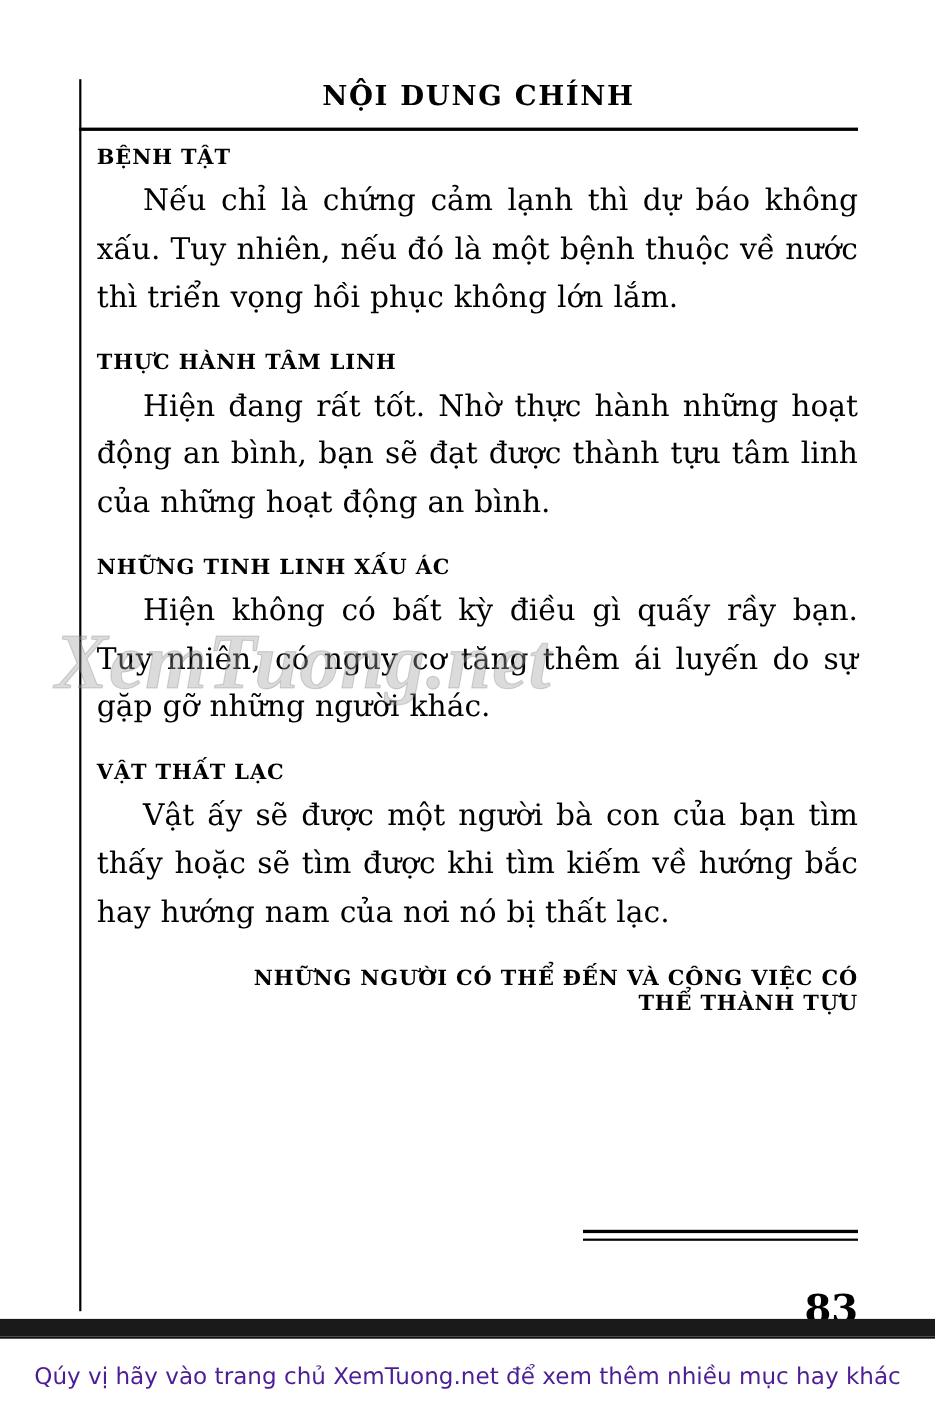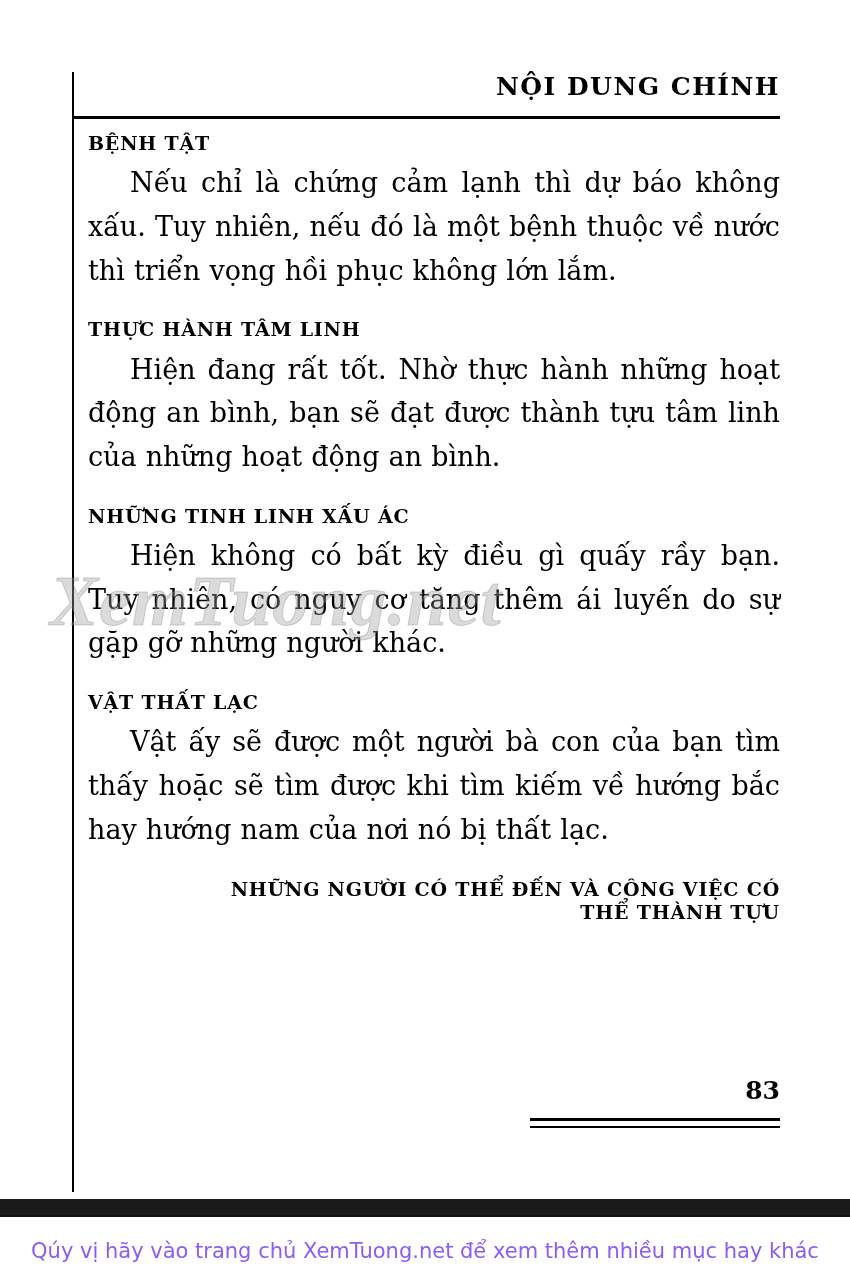--- a/index.html
+++ b/index.html
@@ -33,21 +33,21 @@
     width: 850px;
     height: 1275px;
   }
 
   
   .running-head {
     position: absolute;
     left: 90px;
     top: 72px;
     width: 690px;
-    text-align: right;
+    text-align: center;
     font-family: "DejaVu Serif", serif;
     font-weight: bold;
     font-size: 25px;
     letter-spacing: 1.5px;
     color: #000;
   }
   .head-rule {
     position: absolute;
     left: 72px;
     top: 116px;
@@ -111,24 +111,24 @@
   .foot-rule-2 {
     height: 2px;
     background: #000;
     width: 250px;
     margin: 5px 0 0 auto;
   }
 
   .page-number {
     position: absolute;
     right: 70px;
-    top: 1076px;
-    font-family: "DejaVu Serif", serif;
-    font-weight: bold;
-    font-size: 25px;
+    top: 1170px;
+    font-family: "DejaVu Serif", serif;
+    font-weight: bold;
+    font-size: 35px;
   }
 
   
   .footer-band {
     position: absolute;
     left: 0;
     bottom: 0;
     width: 850px;
     height: 58px;
     background: #ffffff;
@@ -143,21 +143,21 @@
     background: #1a1a1a;
   }
   .footer-text {
     position: absolute;
     left: 0;
     bottom: 12px;
     width: 850px;
     text-align: center;
     font-family: "DejaVu Sans", sans-serif;
     font-size: 21px;
-    color: #8b5cf6;
+    color: #4c1d95;
   }
 
   
   .watermark {
     position: absolute;
     left: 50px;
     top: 560px;
     width: 760px;
     text-align: left;
     font-family: Liberation Serif, serif;

